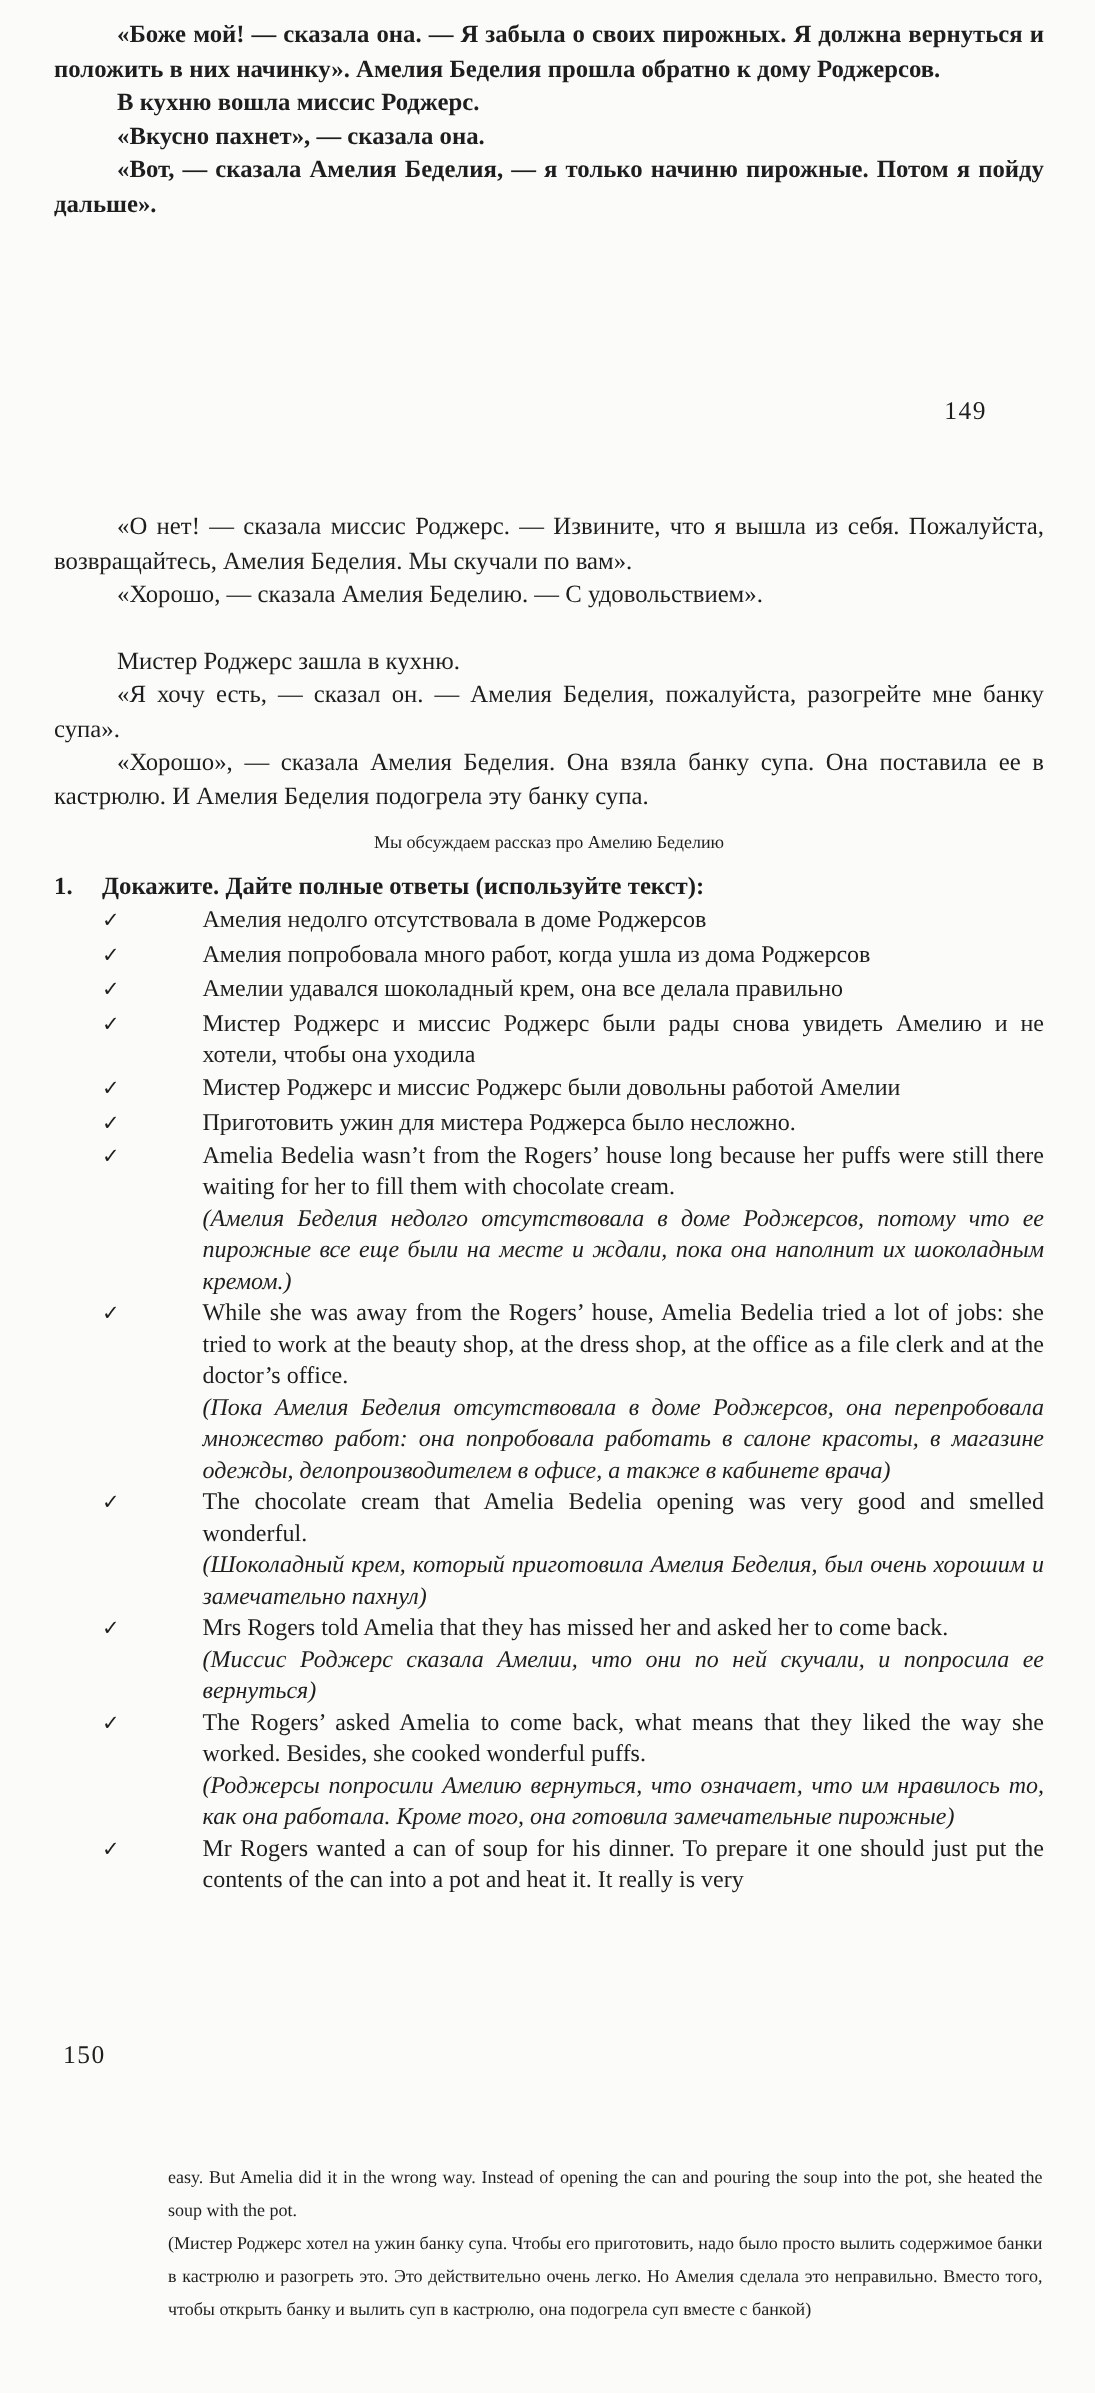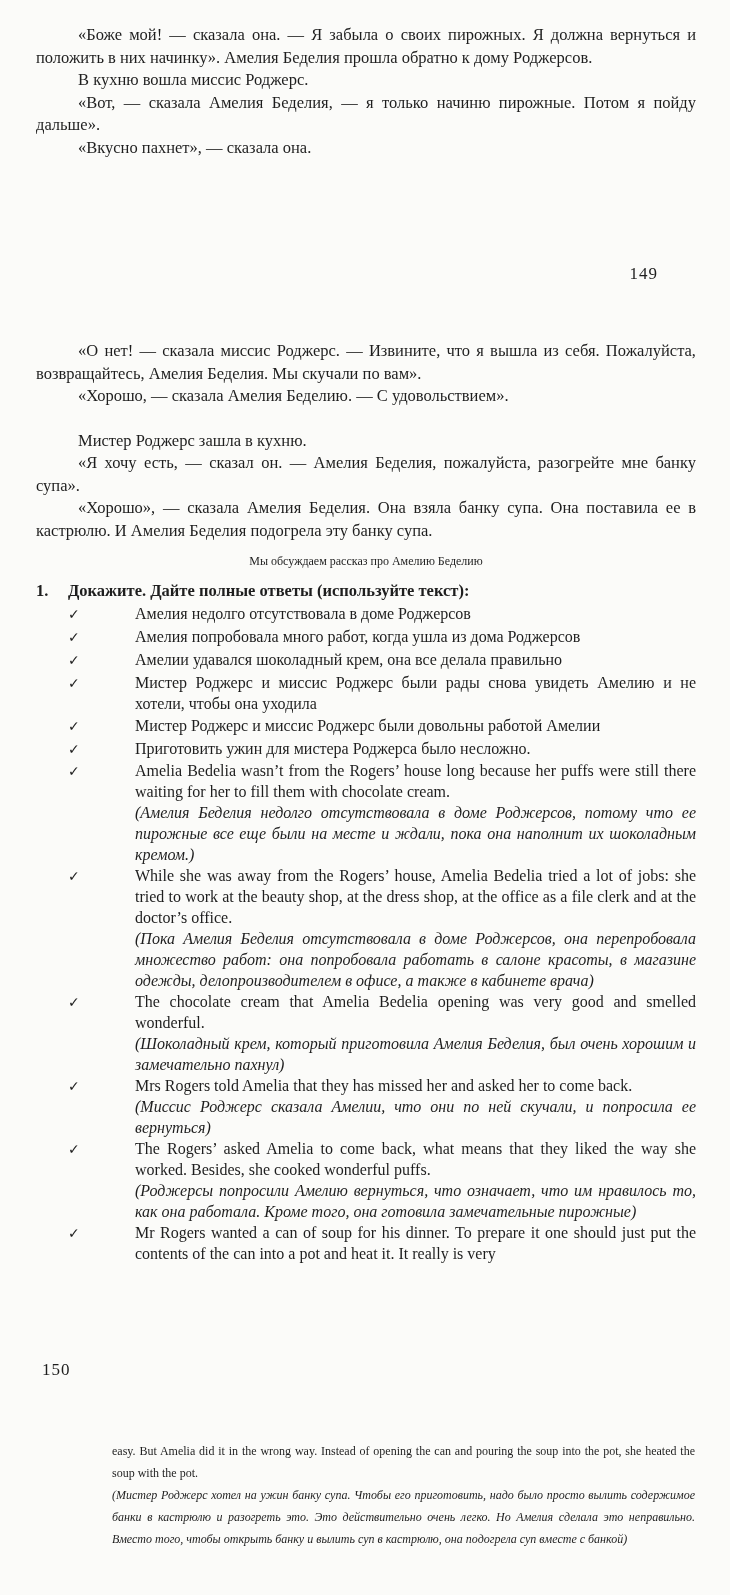--- a/index.html
+++ b/index.html
@@ -12,21 +12,21 @@
     position:relative;
     width:730px;height:1595px;
     background:var(--paper);
     color:var(--ink);
     font-family:"Liberation Serif", serif;
     overflow:hidden;
   }
   .abs{position:absolute;}
   
   .sheet{left:36px;width:660px;}
-  .sheet1{top:24px;}
+  .sheet1{top:12px;font-weight:bold;}
   .sheet2{top:340px;}
   .story p{
     font-size:16.5px;
     line-height:22.5px;
     text-align:justify;
     text-indent:42px;
   }
   .story p.gap-above{margin-top:12px;}
   .story p.small-gap-above{margin-top:22px;}
   .pagenum{
@@ -83,30 +83,30 @@
   .item-text .ru{
     font-style:italic;
   }
   
   .continuation{
     top:1440px;left:112px;width:583px;
     font-size:12px;
     line-height:22px;
     text-align:justify;
   }
-  .continuation .ru{font-style:italic;}
+  .continuation .ru{}
 </style>
 </head>
 <body>
 
 <section class="abs sheet sheet1 story">
   <p>«Боже мой! — сказала она. — Я забыла о своих пирожных. Я должна вернуться и положить в них начинку». Амелия Беделия прошла обратно к дому Роджерсов.</p>
   <p>В кухню вошла миссис Роджерс.</p>
+  <p>«Вкусно пахнет», — сказала она.</p>
   <p>«Вот, — сказала Амелия Беделия, — я только начиню пирожные. Потом я пойду дальше».</p>
-  <p>«Вкусно пахнет», — сказала она.</p>
 </section>
 
 <div class="abs pagenum pagenum-149">149</div>
 
 <section class="abs sheet sheet2">
   <div class="story">
     <p>«О нет! — сказала миссис Роджерс. — Извините, что я вышла из себя. Пожалуйста, возвращайтесь, Амелия Беделия. Мы скучали по вам».</p>
     <p>«Хорошо, — сказала Амелия Беделию. — С удовольствием».</p>
     <p class="small-gap-above">Мистер Роджерс зашла в кухню.</p>
     <p>«Я хочу есть, — сказал он. — Амелия Беделия, пожалуйста, разогрейте мне банку супа».</p>

